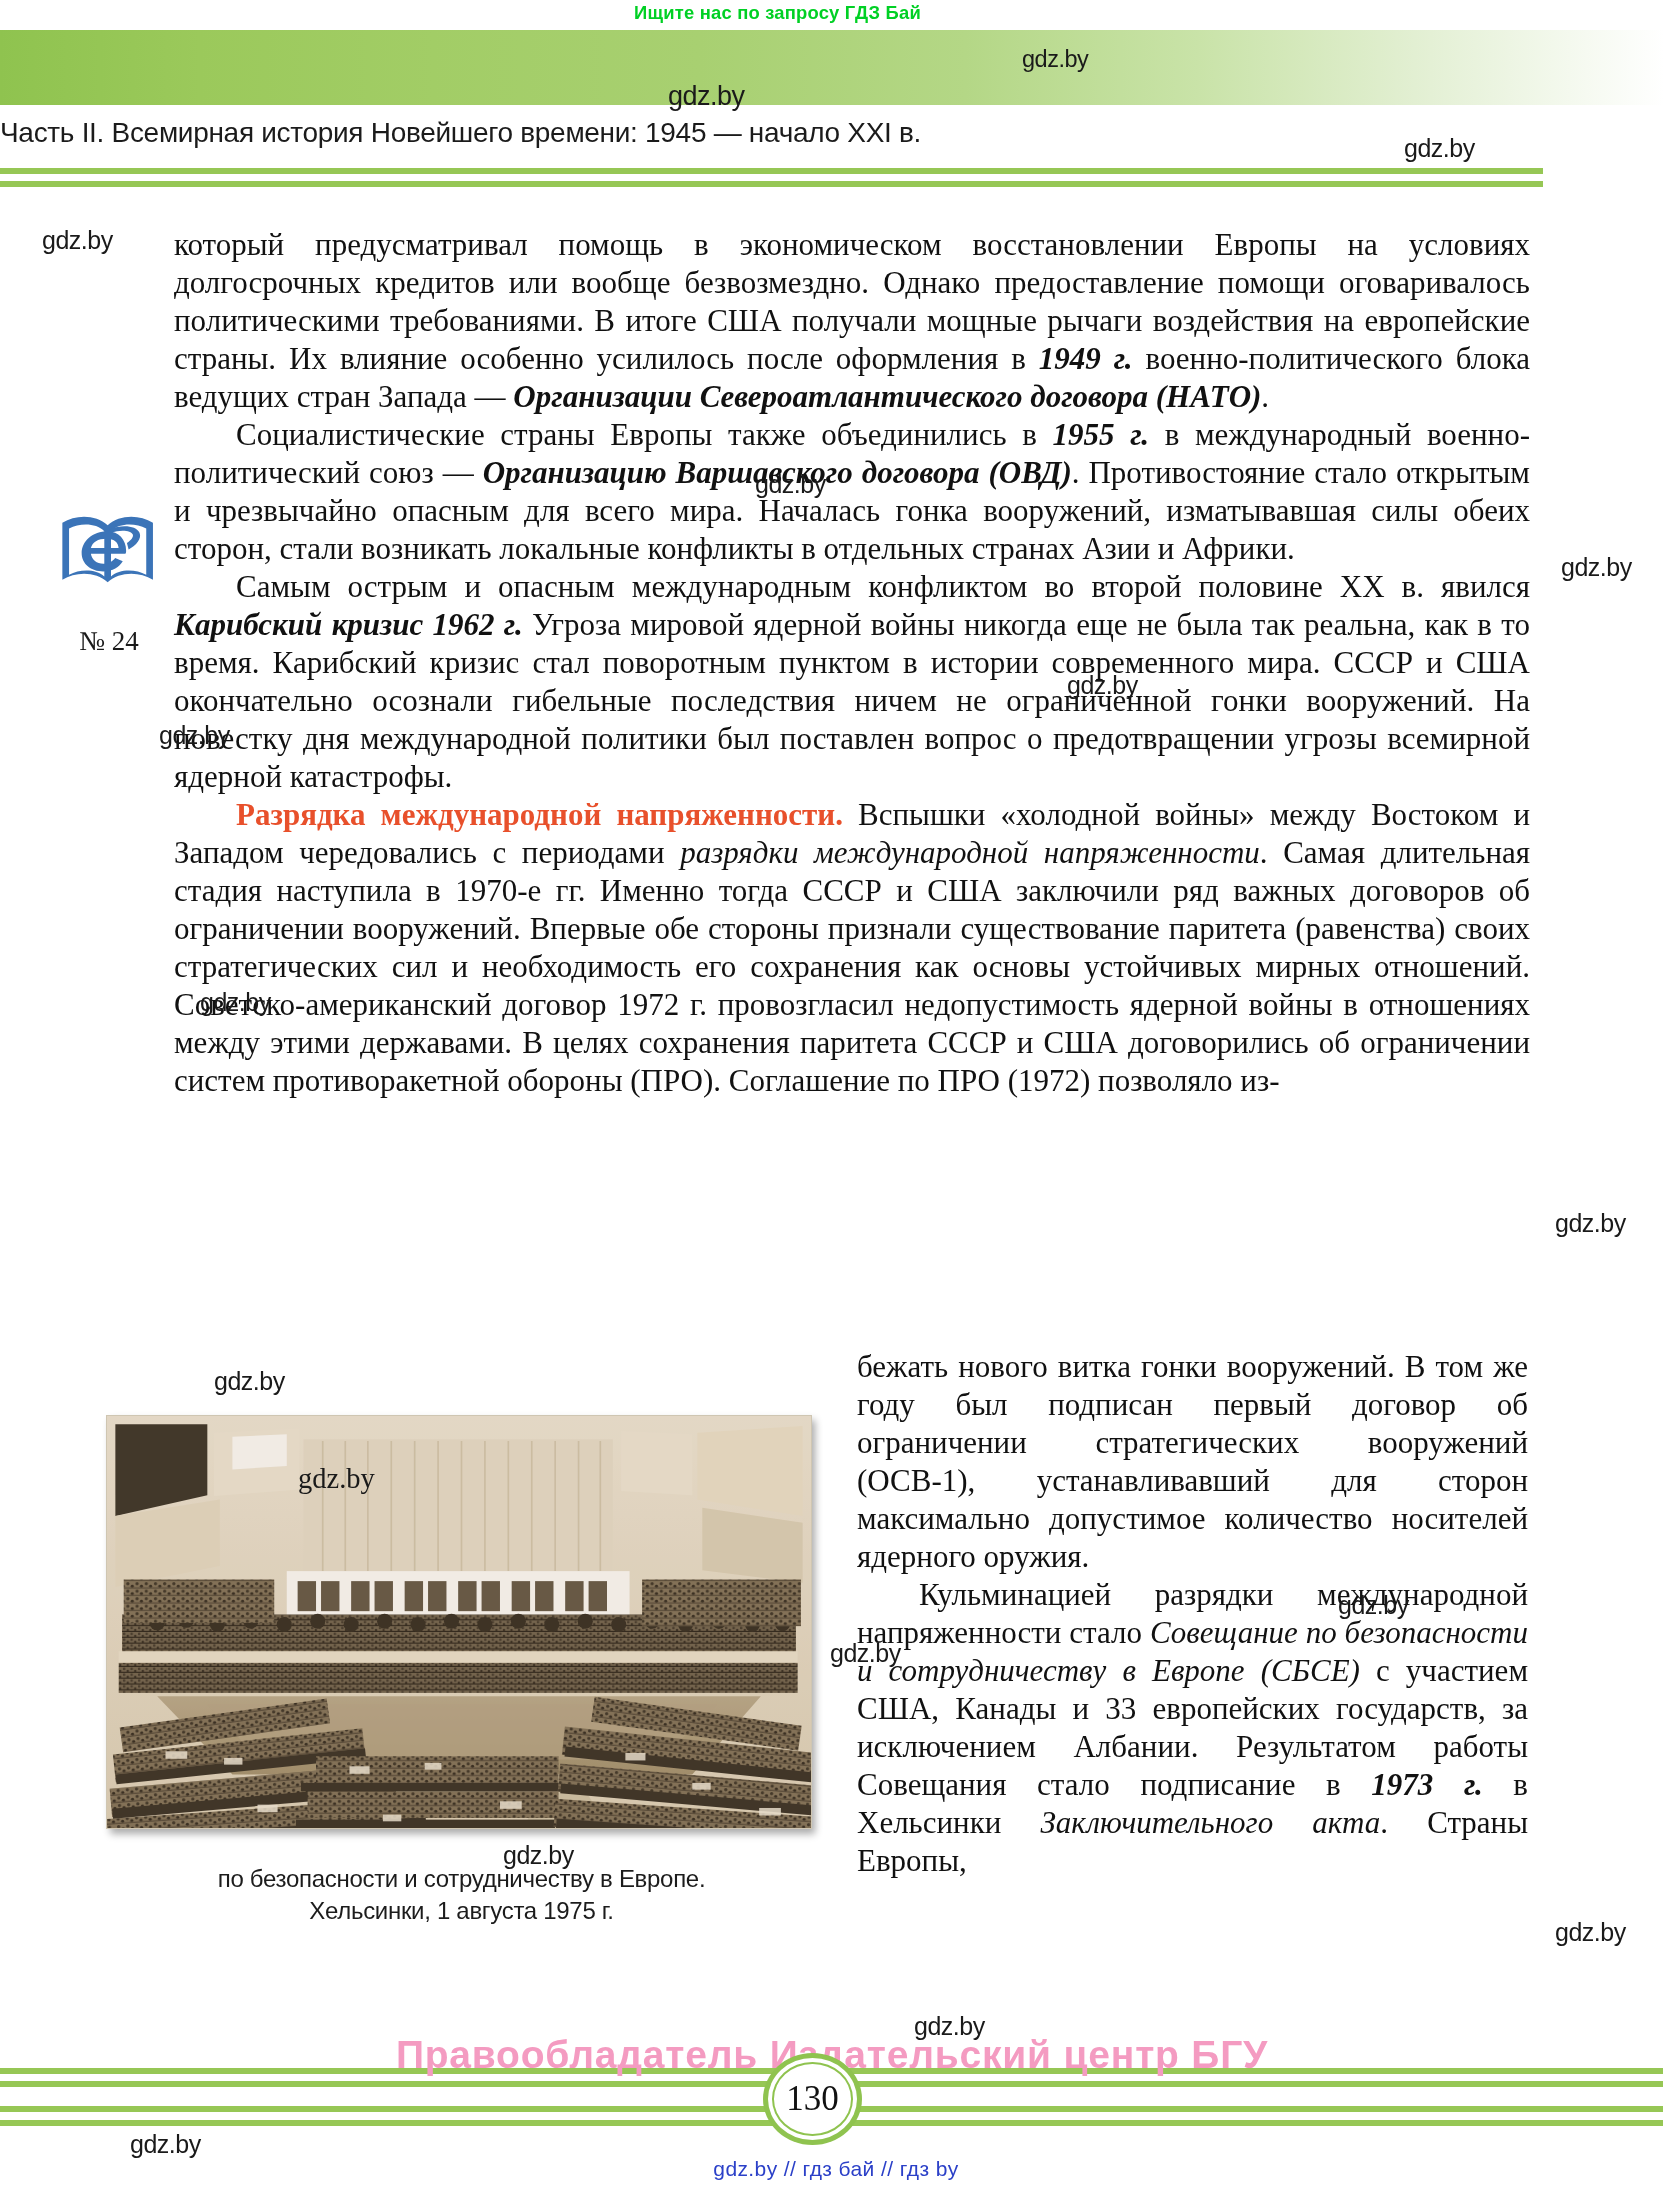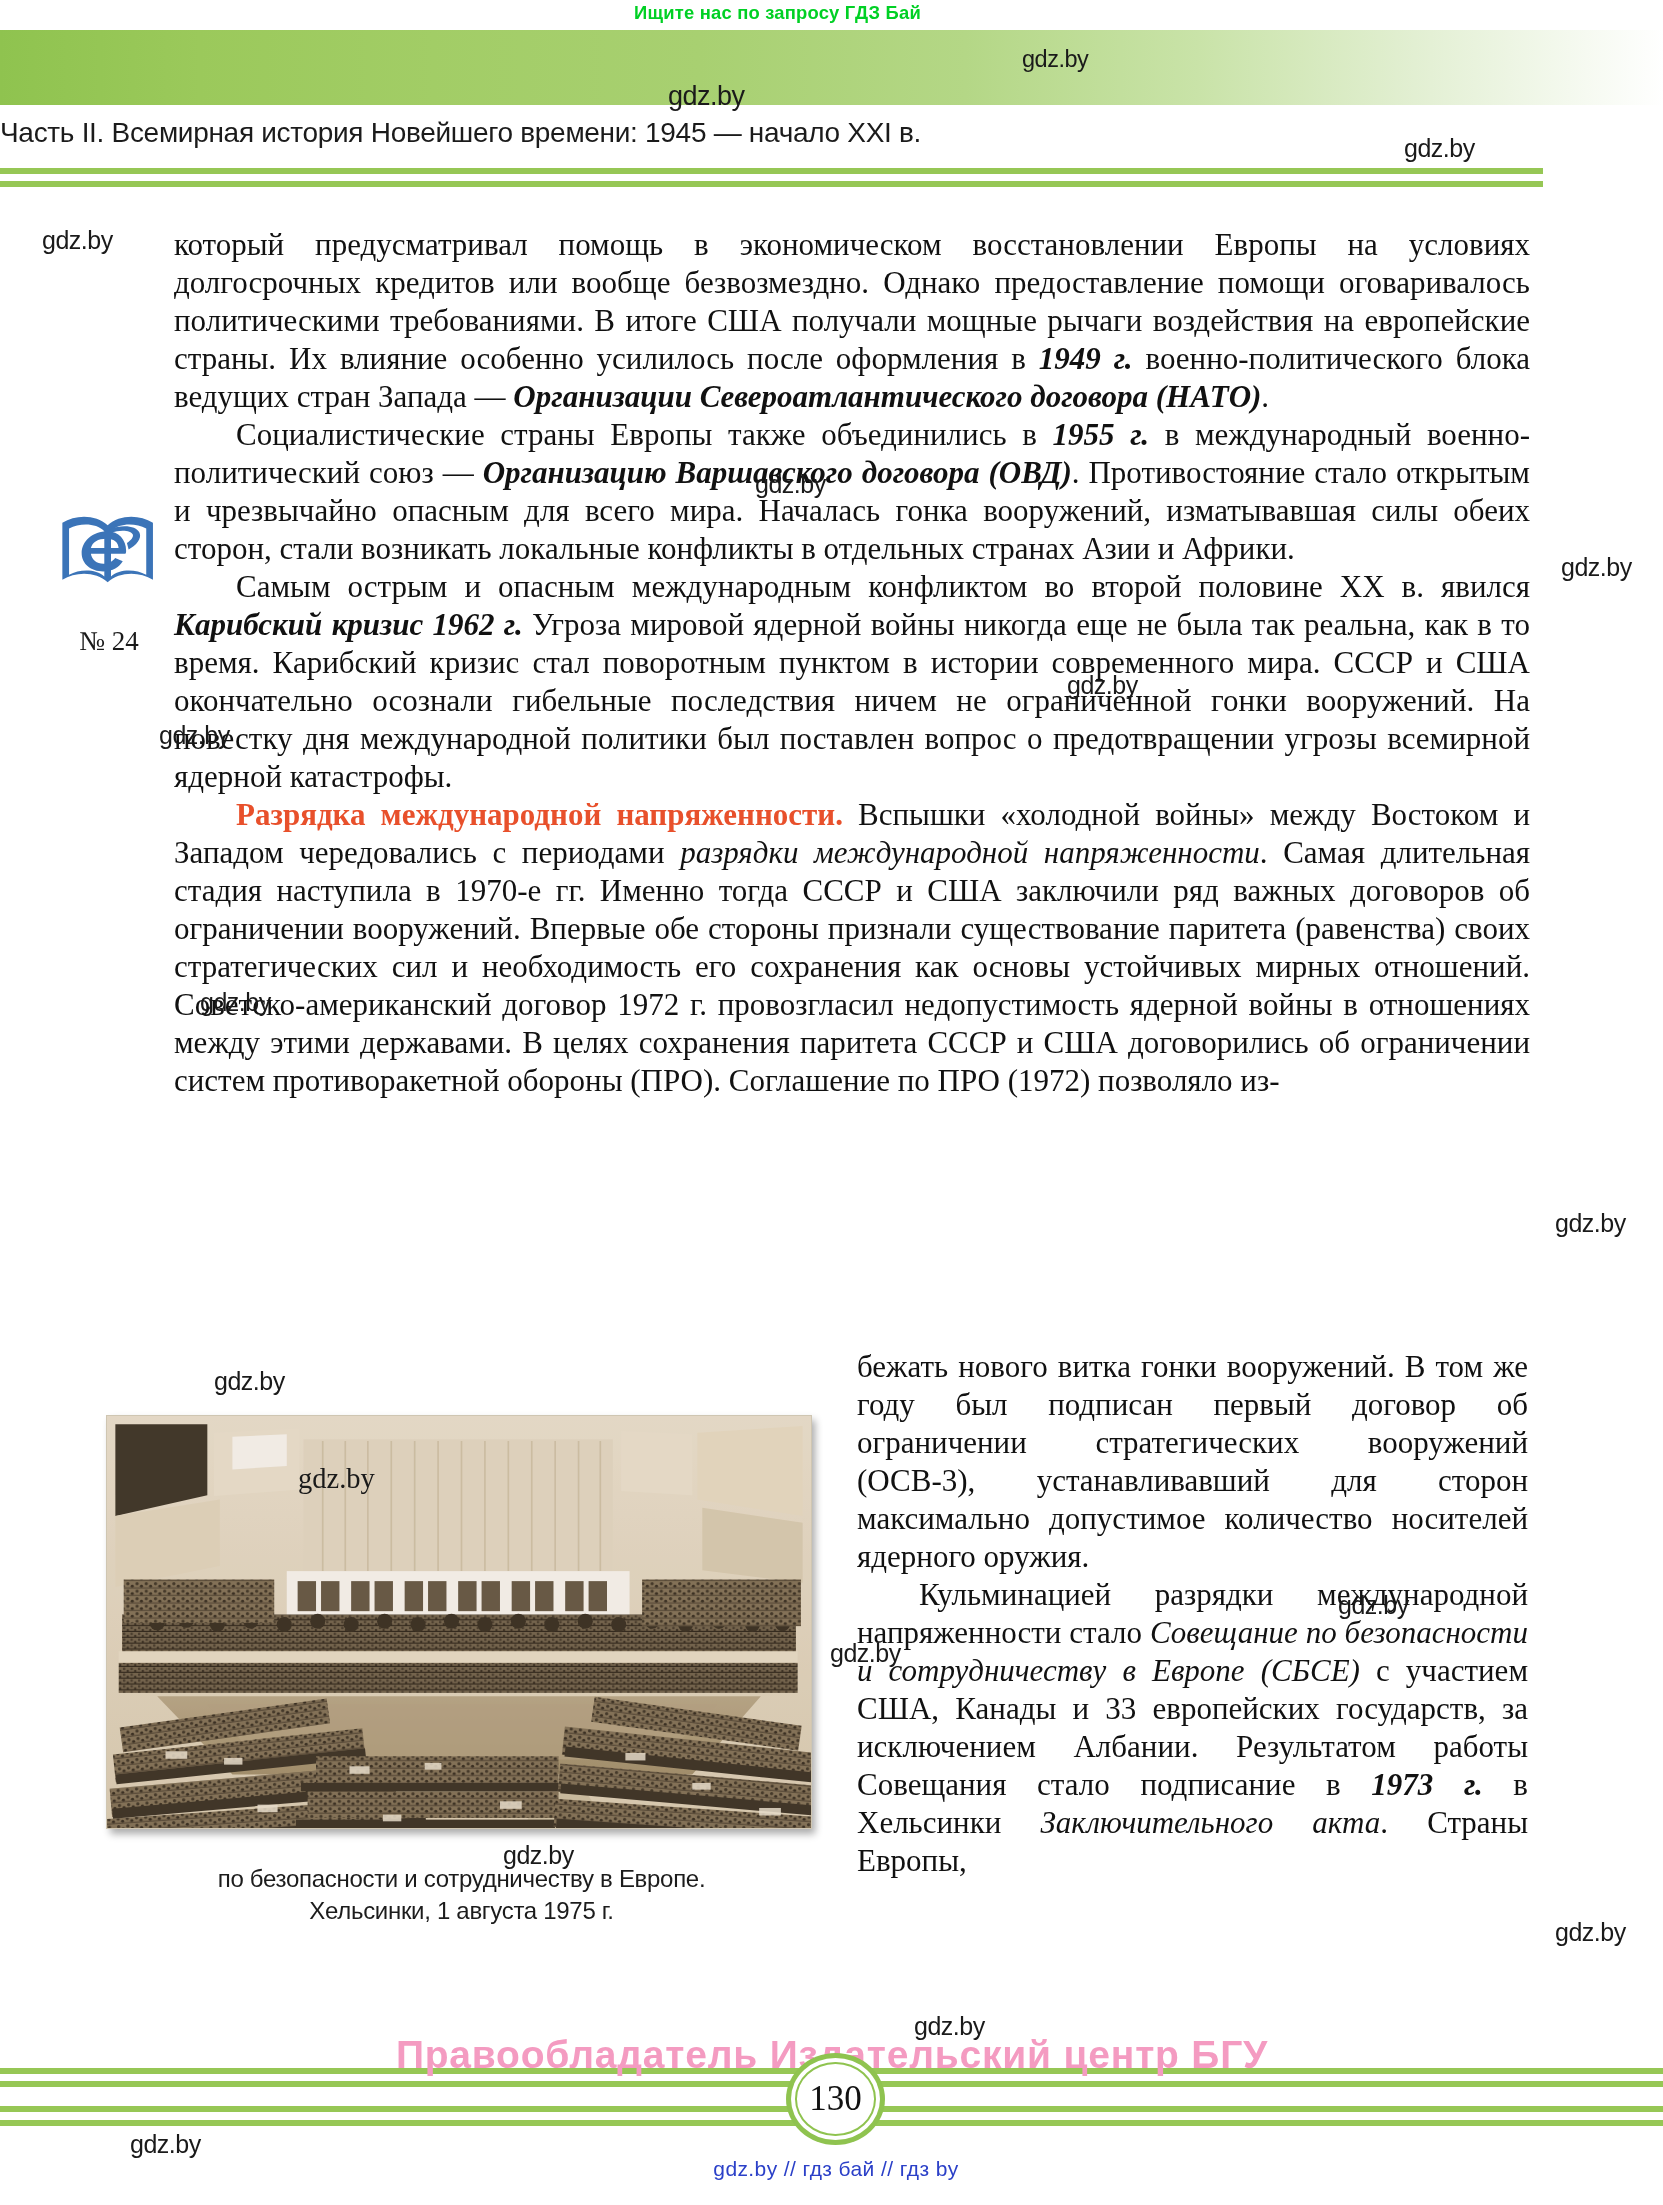--- a/index.html
+++ b/index.html
@@ -141,21 +141,21 @@
     font-family: "Liberation Sans", sans-serif;
     font-size: 24px;
     line-height: 32px;
     color: #1c1c1c;
     letter-spacing: -0.3px;
   }
 
   
   .page-badge {
     position: absolute;
-    left: 786px; top: 2053px;
+    left: 763px; top: 2053px;
     width: 99px; height: 92px;
   }
   .page-badge .oval-outer {
     position: absolute; inset: 0;
     border-radius: 50%;
     background: #8fc34f;
   }
   .page-badge .oval-mid {
     position: absolute; left: 5px; top: 5px;
     right: 5px; bottom: 5px;
@@ -239,21 +239,21 @@
 <div class="book-num">№ 24</div>
 
 <div class="col-full" id="main-col">
     <p>который предусматривал помощь в экономическом восстановлении Европы на услови­ях долгосрочных кредитов или вообще безвозмездно. Однако предоставление помощи оговаривалось политическими требованиями. В итоге США получали мощные рычаги воздействия на европейские страны. Их влияние особенно усилилось после оформления в <span class="b">1949 г.</span> военно-политического блока ведущих стран Запада — <span class="b">Организации Североат­лантического договора (НАТО)</span>.</p>
     <p class="indent">Социалистические страны Европы также объединились в <span class="b">1955 г.</span> в международный военно-политический союз — <span class="b">Организацию Варшавского договора (ОВД)</span>. Противосто­яние стало открытым и чрезвычайно опасным для всего мира. Началась гонка воору­жений, изматывавшая силы обеих сторон, стали возникать локальные конфликты в отдельных странах Азии и Африки.</p>
     <p class="indent">Самым острым и опасным международным конфликтом во второй половине XX в. явился <span class="b">Карибский кризис 1962 г.</span> Угроза мировой ядерной войны никогда еще не была так реальна, как в то время. Карибский кризис стал поворотным пунктом в истории современного мира. СССР и США окончательно осознали гибельные последствия ничем не ограниченной гонки вооружений. На повестку дня международной поли­тики был поставлен вопрос о предотвращении угрозы всемирной ядерной катастрофы.</p>
     <p class="indent"><span class="hl">Разрядка международной напряженности.</span> Вспышки «холодной войны» между Вос­током и Западом чередовались с периодами <span class="i">разрядки международной напряженности</span>. Самая длительная стадия наступила в 1970-е гг. Именно тогда СССР и США заключи­ли ряд важных договоров об ограничении вооружений. Впервые обе стороны признали существование паритета (равенства) своих стратегических сил и необходимость его сохранения как основы устойчивых мирных отношений. Советско-американский до­говор 1972 г. провозгласил недопустимость ядерной войны в отношениях между этими державами. В целях сохранения паритета СССР и США договорились об ограничении систем противоракетной обороны (ПРО). Соглашение по ПРО (1972) позволяло из-</p>
   </div>
 
 <div class="col-right" id="right-col">
-    <p>бежать нового витка гонки вооружений. В том же году был подписан первый договор об ограничении стратегических вооруже­ний (ОСВ-3), устанавливавший для сторон максимально допустимое количество носи­телей ядерного оружия.</p>
+    <p>бежать нового витка гонки вооружений. В том же году был подписан первый договор об ограничении стратегических вооруже­ний (ОСВ-1), устанавливавший для сторон максимально допустимое количество носи­телей ядерного оружия.</p>
     <p class="indent">Кульминацией разрядки международ­ной напряженности стало <span class="i">Совещание по безопасности и сотрудничеству в Европе (СБСЕ)</span> с участием США, Канады и 33 ев­ропейских государств, за исключением Албании. Результатом работы Совещания стало подписание в <span class="b">1973 г.</span> в Хельсинки <span class="i">За­ключительного акта</span>. Страны Европы,</p>
   </div>
 
 <div class="photo-wrap">
   <svg viewBox="0 0 842 494" xmlns="http://www.w3.org/2000/svg" preserveAspectRatio="none">
     <defs>
       <linearGradient id="sky" x1="0" y1="0" x2="0" y2="1">
         <stop offset="0%" stop-color="#efe8da"></stop>
         <stop offset="100%" stop-color="#ded3bd"></stop>
       </linearGradient>

